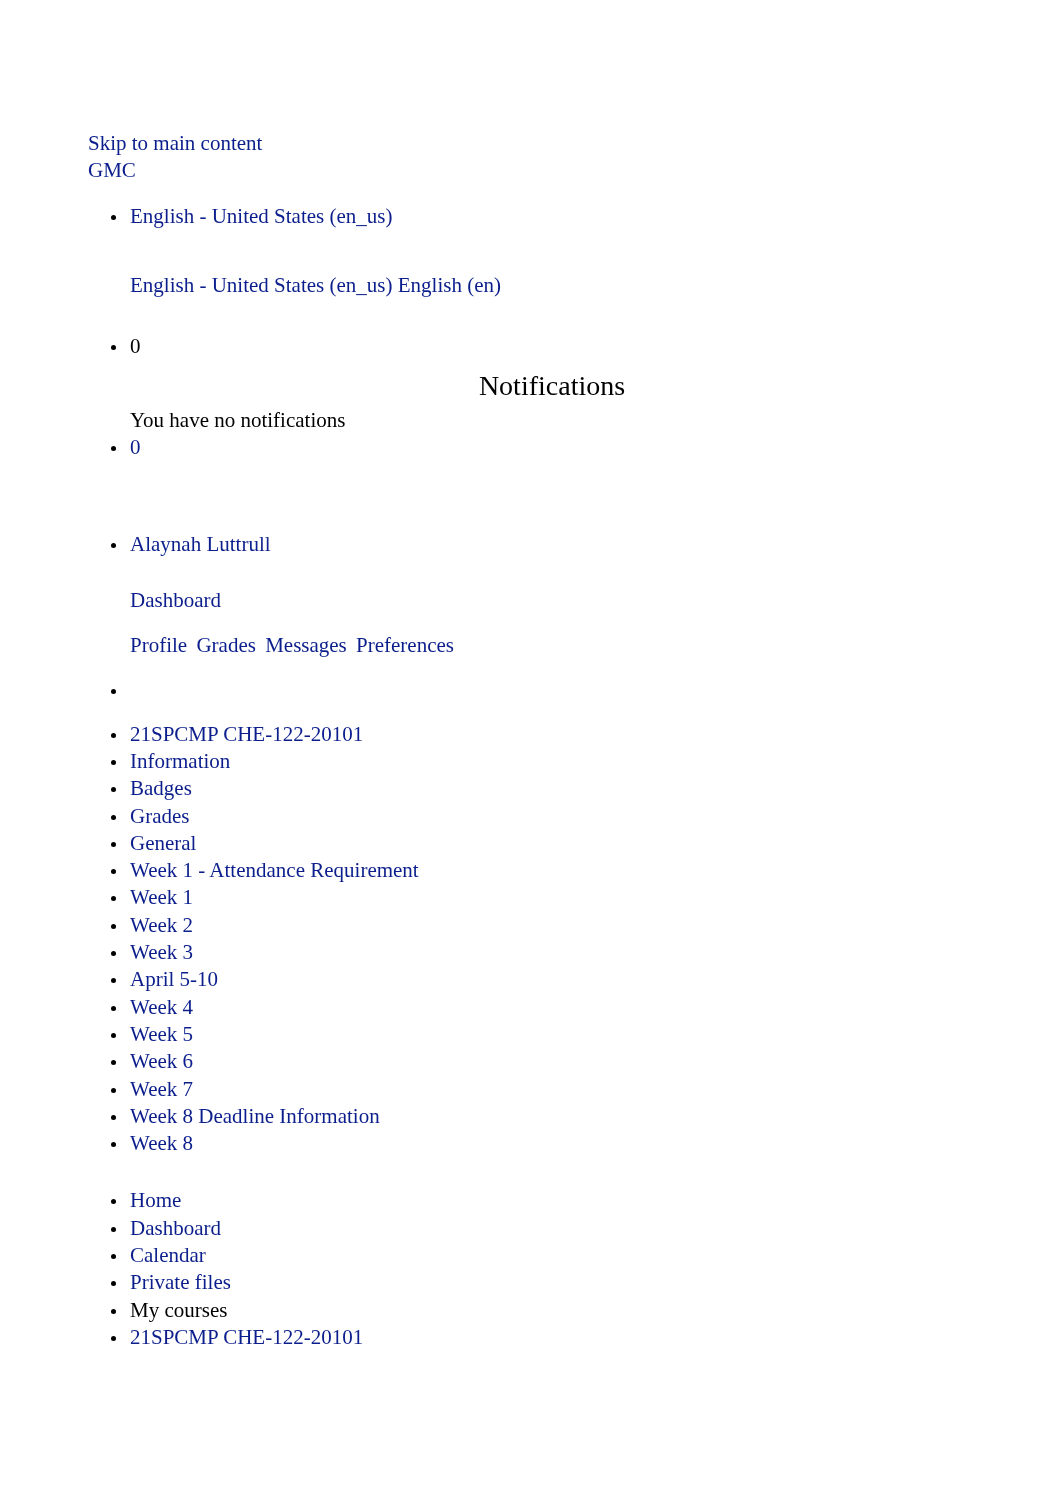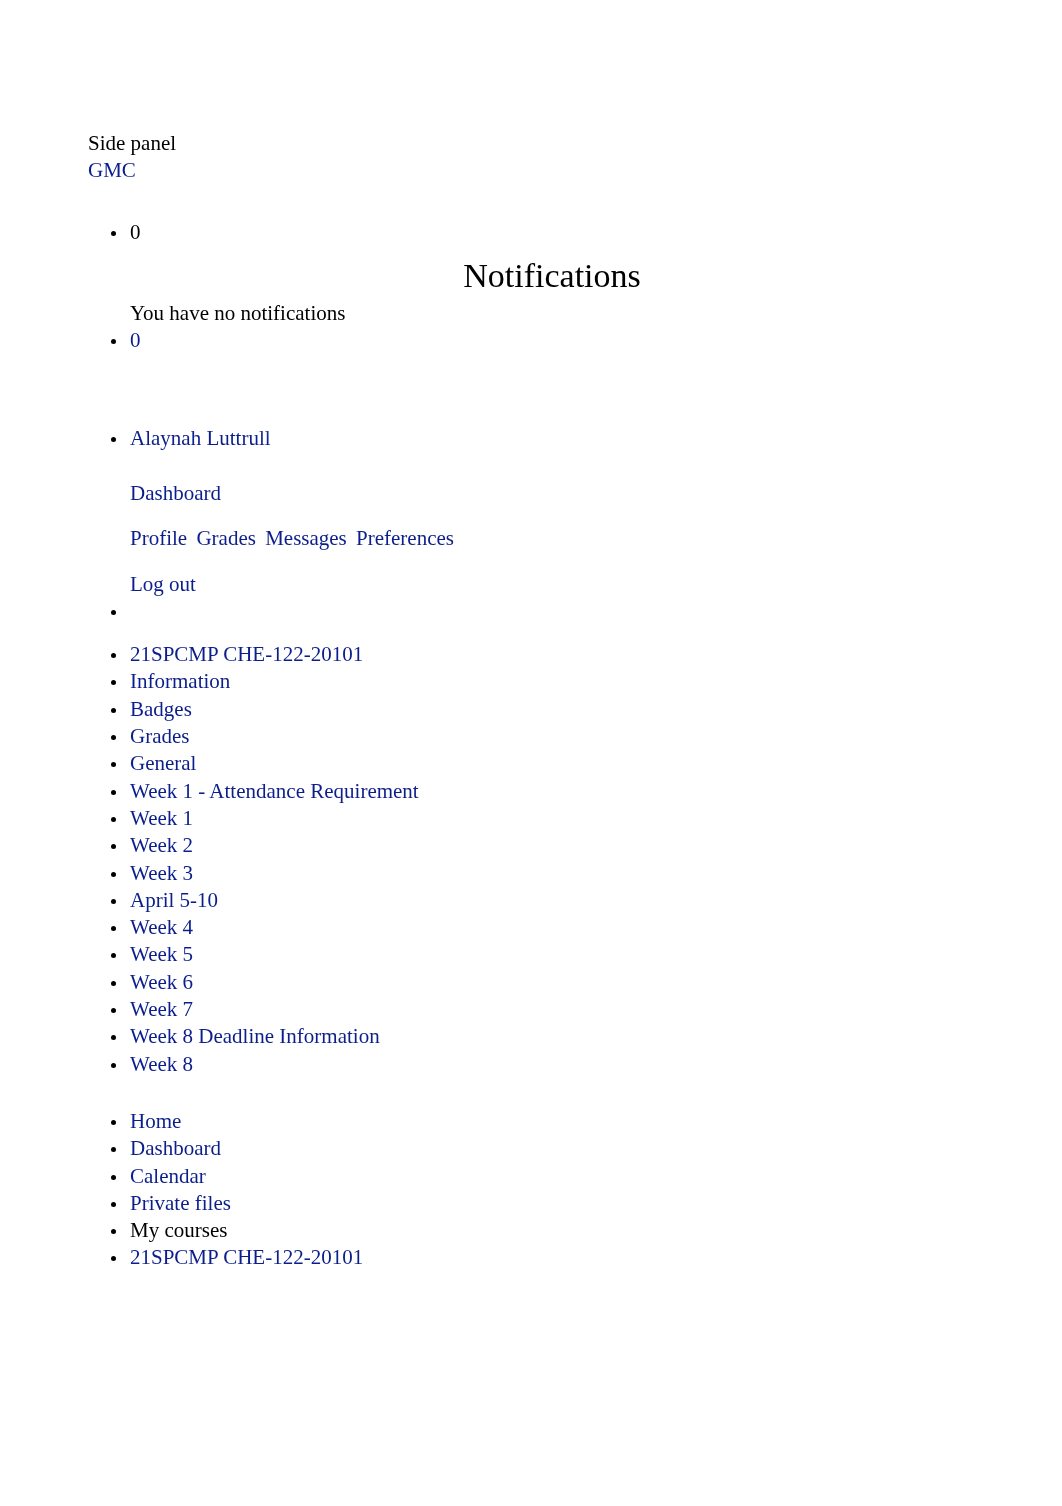--- a/index.html
+++ b/index.html
@@ -32,21 +32,21 @@
   li {
     text-align: left;
     padding-left: 2px;
   }
   li::marker {
     color: #000;
     font-size: 17px;
   }
   .heading-notifications {
     text-align: center;
-    font-size: 34px;
+    font-size: 28px;
     margin: 8px auto 2px auto;
     font-weight: normal;
     width: 240px;
   }
   .avatar-blur {
     display: inline-block;
     width: 50px;
     height: 50px;
     border-radius: 8px;
     background: radial-gradient(circle at 50% 35%, #fff 0%, #fff 25%, rgba(255,255,255,0.8) 40%, rgba(255,255,255,0) 75%);
@@ -59,23 +59,33 @@
   .biglist li { margin-bottom: 0px; }
   .user-row { margin-top: 26px; margin-bottom: 10px; }
   .menu-row span { margin-right: 4px; }
   .lang-sub { margin-top: 42px; }
 </style>
 </head>
 <body>
 
 <div class="page">
 
-  <div class="black-text">Side panel</div>
+  <div><a class="link">Skip to main content</a></div>
   <div><a class="link">GMC</a></div>
 
+  <ul style="margin-top:18px;">
+    <li>
+      <a class="link">English - United States (en_us)</a>
+      <div class="lang-sub">
+        <a class="link">English - United States (en_us)</a>
+        <span> </span>
+        <a class="link">English (en)</a>
+      </div>
+    </li>
+  </ul>
 
   <ul style="margin-top:34px;">
     <li>
       <span class="black-text">0</span>
       <div class="heading-notifications">Notifications</div>
       <div class="black-text">You have no notifications</div>
     </li>
     <li>
       <a class="link">0</a>
     </li>
@@ -92,21 +102,20 @@
       <div class="menu-row">
         <a class="link">Profile</a>
         <span> </span>
         <a class="link">Grades</a>
         <span> </span>
         <a class="link">Messages</a>
         <span> </span>
         <a class="link">Preferences</a>
       </div>
       <div style="height:18px;"></div>
-      <div><a class="link">Log out</a></div>
     </li>
     <li><span></span></li>
   </ul>
 
   <ul class="biglist" style="margin-top:16px;">
     <li><a class="link">21SPCMP CHE-122-20101</a></li>
     <li><a class="link">Information</a></li>
     <li><a class="link">Badges</a></li>
     <li><a class="link">Grades</a></li>
     <li><a class="link">General</a></li>

